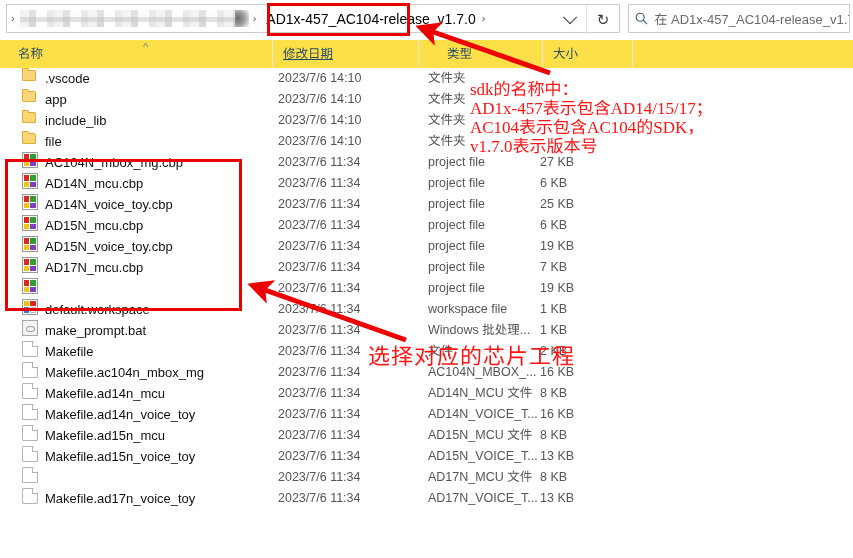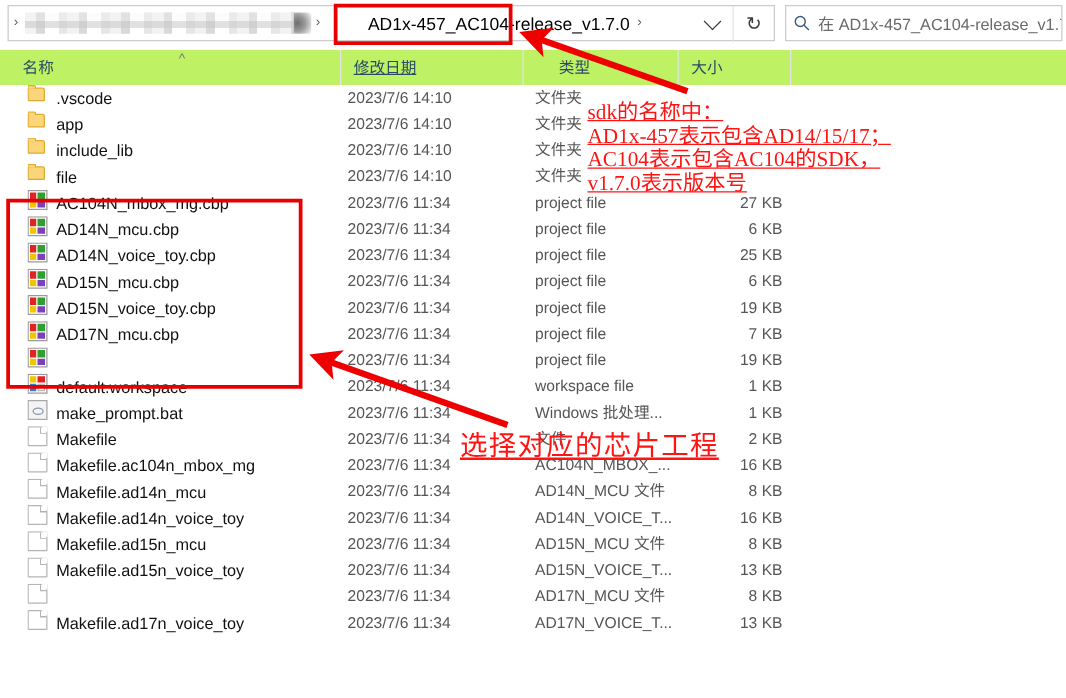--- a/index.html
+++ b/index.html
@@ -71,21 +71,20 @@
   .censor-tail {
     width: 16px; height: 17px;
     background: radial-gradient(circle at 30% 50%, #6e6e6e 0%, #9a9a9a 45%, #cfcfcf 75%, #ffffff 100%);
     margin-left: -2px;
   }
   .crumb-current {
     font-size: 14px;
     color: #000000;
     padding: 0 2px 0 6px;
     white-space: nowrap;
-    margin-left: 28px;
   }
   .addr-dropdown {
     position: absolute;
     right: 34px;
     top: 0;
     height: 29px;
     width: 30px;
     display: flex;
     align-items: center;
     justify-content: center;
@@ -135,21 +134,21 @@
     white-space: nowrap;
     overflow: hidden;
   }
 
   
   .colheaders {
     position: absolute;
     left: 0; top: 40px;
     width: 853px;
     height: 28px;
-    background: #bef264;
+    background: #fde047;
   }
   .colheader {
     position: absolute;
     top: 0;
     height: 28px;
     line-height: 28px;
     font-size: 12.5px;
     color: #2a4a66;
     border-left: 1px solid #e4e4e4;
     padding-left: 10px;
@@ -188,21 +187,21 @@
     top: 0;
     height: 21px;
     line-height: 21px;
     font-size: 12.5px;
     overflow: hidden;
     white-space: nowrap;
   }
   .cell.name { left: 22px; width: 250px; color: #000000; display: flex; align-items: flex-start; }
   .cell.date { left: 278px; width: 144px; color: #555555; }
   .cell.type { left: 428px; width: 112px; color: #555555; }
-  .cell.size { left: 540px; width: 86px; color: #555555; text-align: right; }
+  .cell.size { left: 540px; width: 86px; color: #555555; }
   .fname { margin-left: 7px; font-size: 13px; color: #111111; }
 
   
   .ico { width: 16px; height: 16px; flex: 0 0 16px; position: relative; }
 
   
   .ico-folder::before {
     content: "";
     position: absolute;
     left: 0; top: 2px;
@@ -291,21 +290,20 @@
     box-sizing: border-box;
     pointer-events: none;
   }
   .annot-text {
     position: absolute;
     color: #ff1414;
     font-family: "Liberation Serif", "DejaVu Serif", serif;
     white-space: pre;
     line-height: 1.12;
     pointer-events: none;
-    text-decoration: underline;
   }
   #annot-sdk-note { left: 470px; top: 80px; font-size: 17px; }
   #annot-chip-note { left: 368px; top: 345px; font-size: 22px; letter-spacing: 1px; }
   .annot-arrow { position: absolute; pointer-events: none; }
 </style>
 </head>
 <body>
 
 <div class="topbar">
 

